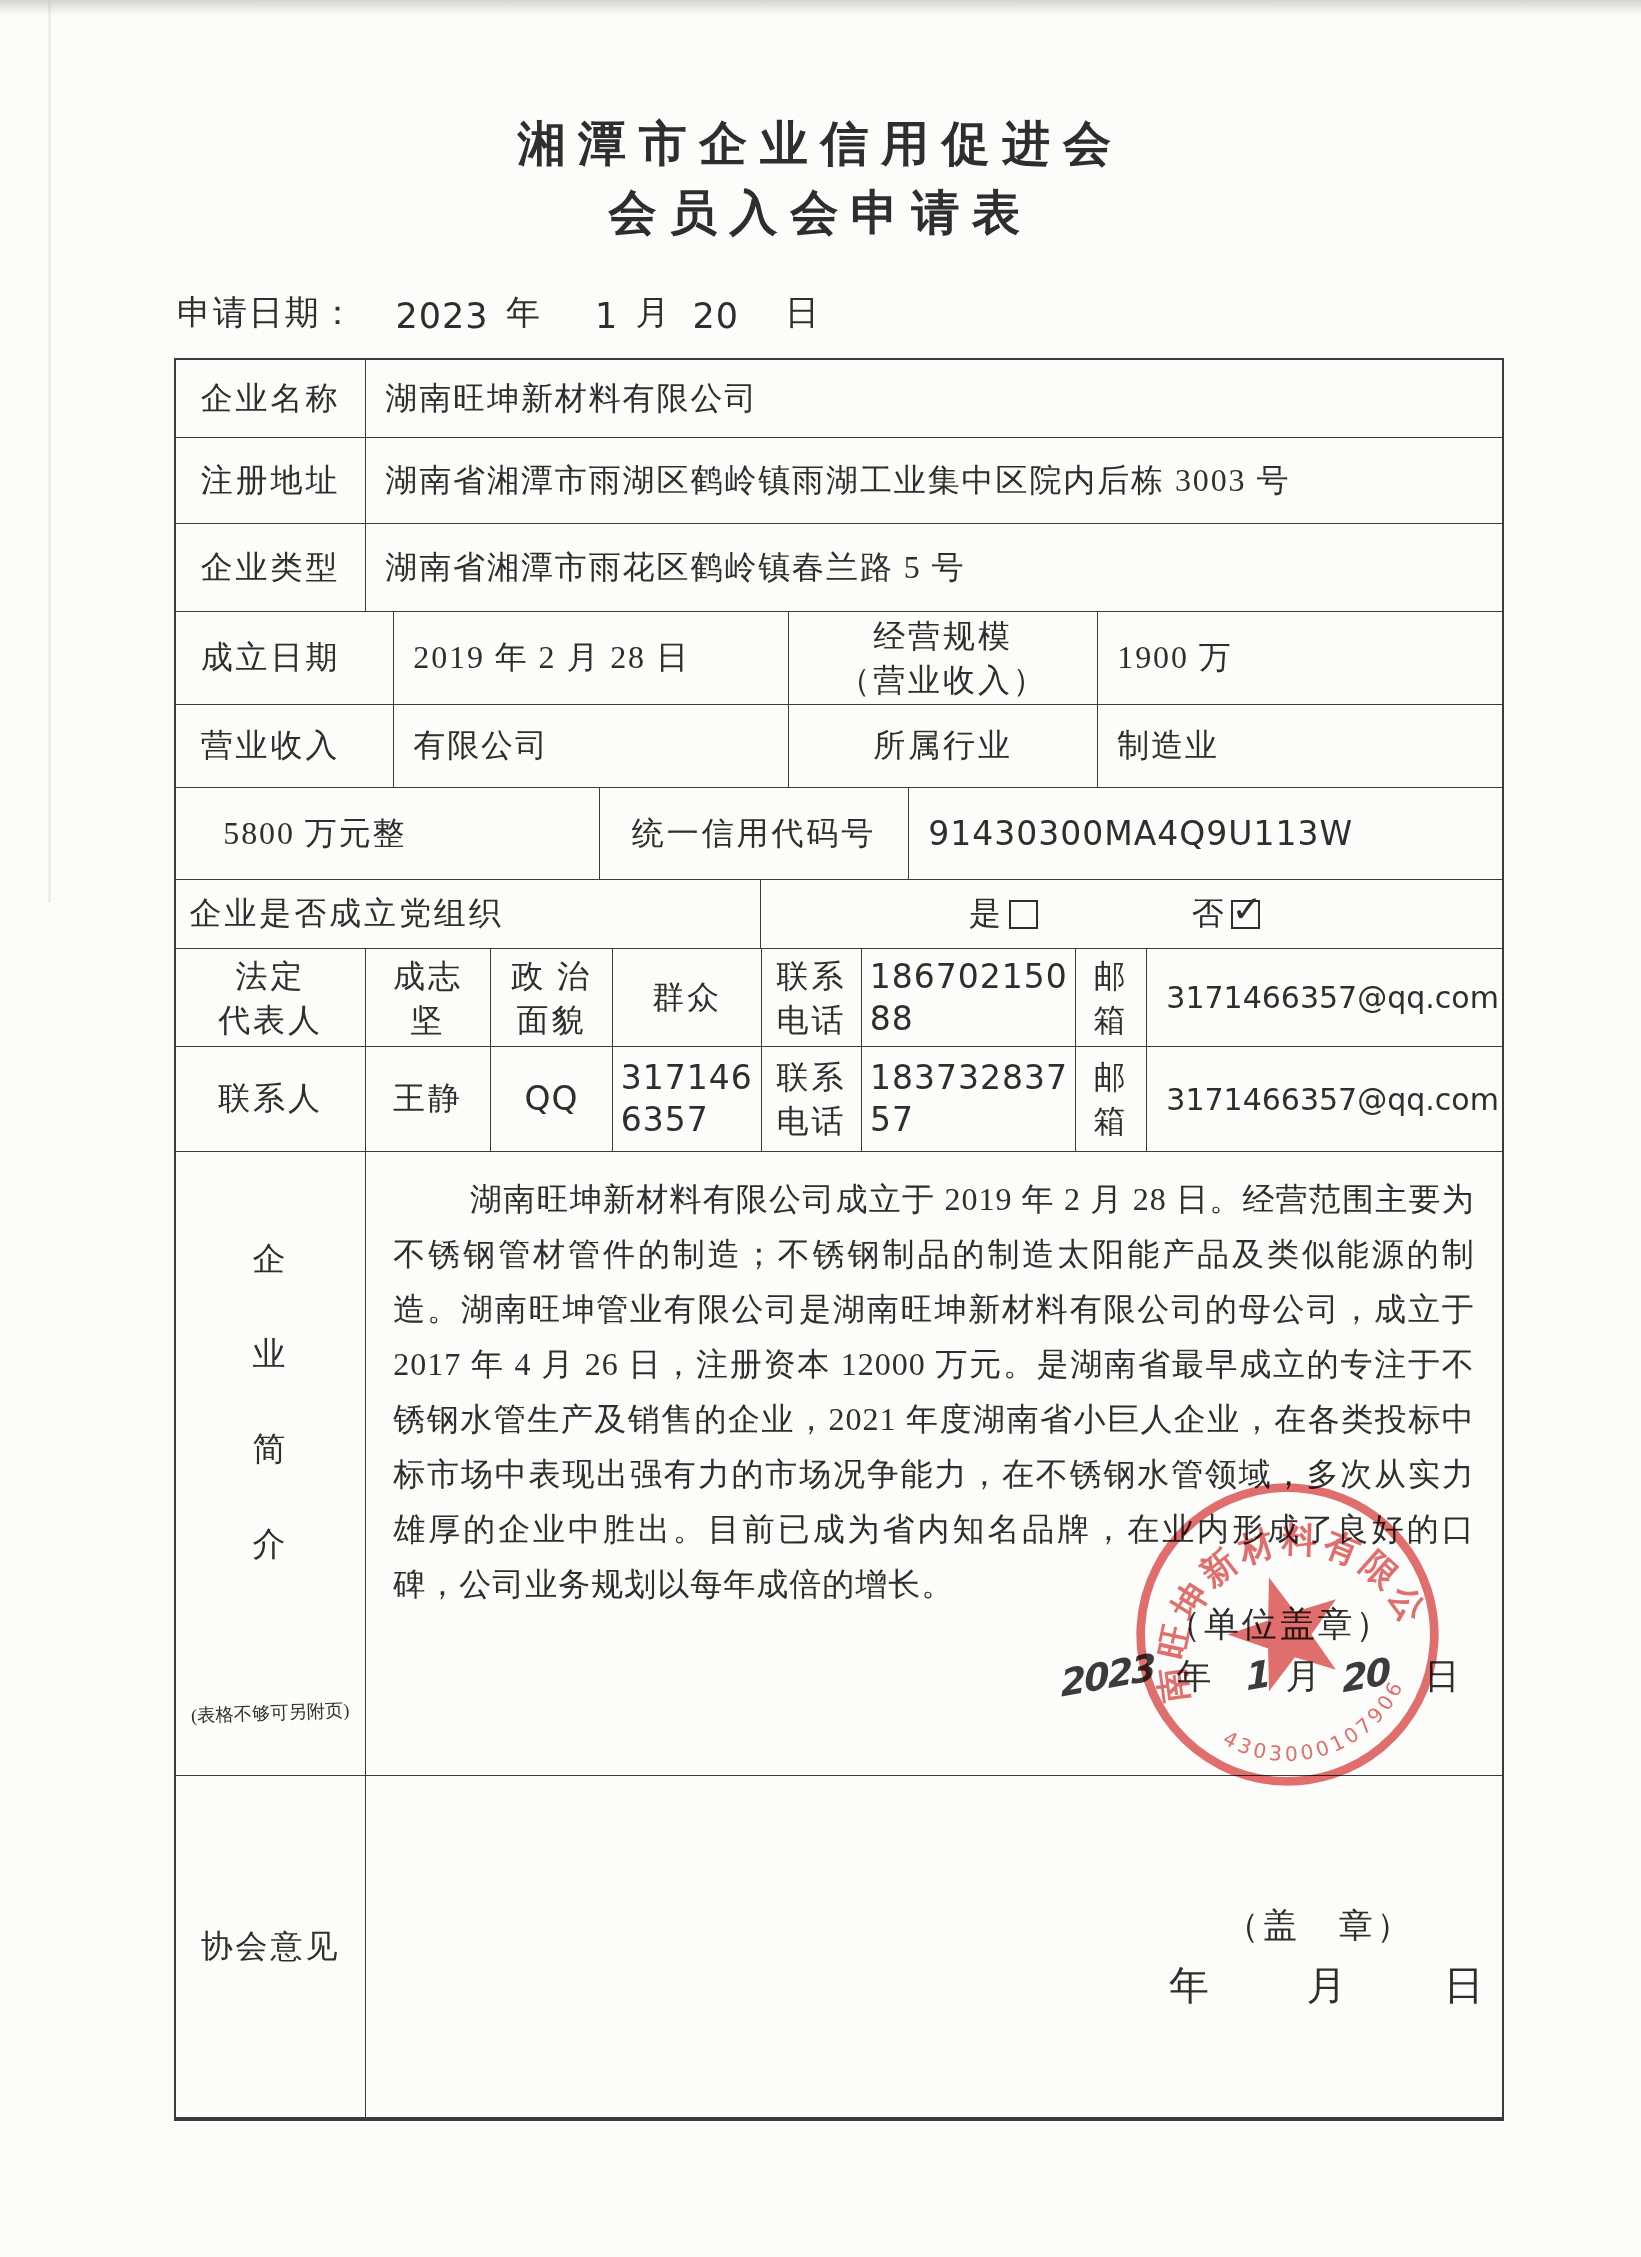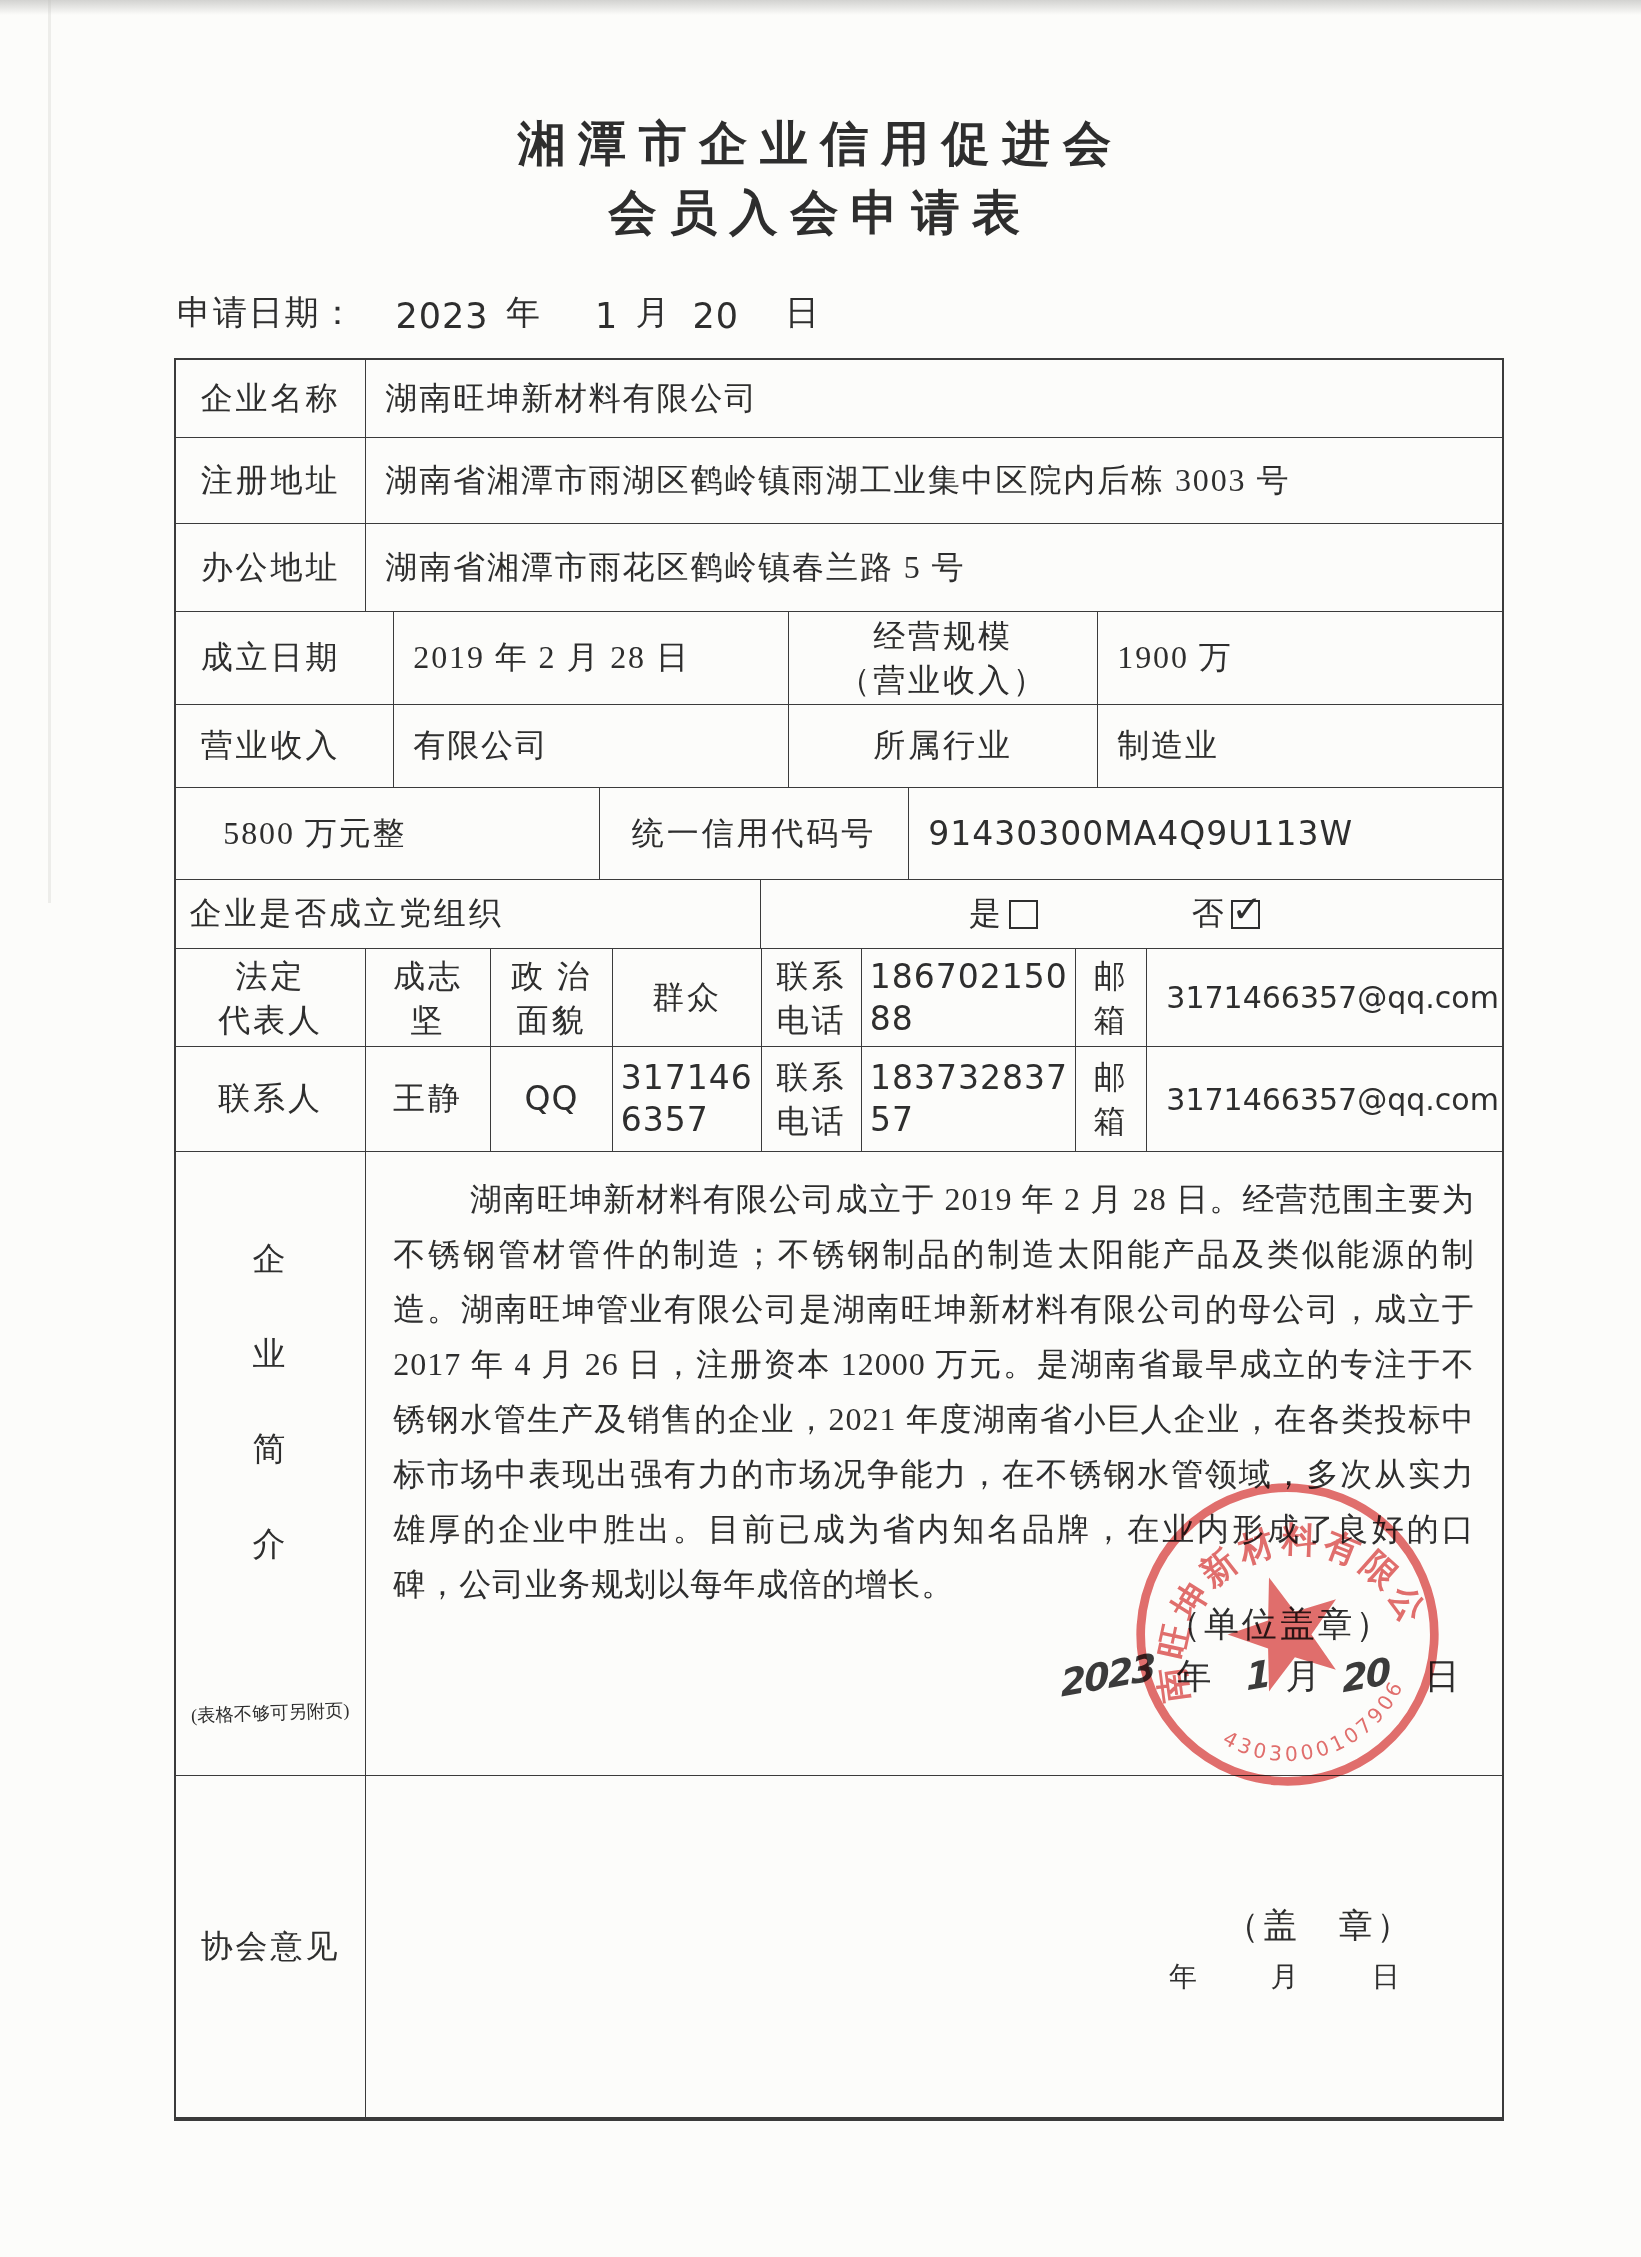--- a/index.html
+++ b/index.html
@@ -115,21 +115,21 @@
   .seal-date .g5{margin-left:35px}
   .stamp{
     position:absolute;left:1104px;top:1451px;width:367px;height:367px;
     transform:rotate(-18deg);opacity:.82;mix-blend-mode:multiply;
     pointer-events:none;
   }
 
   
   .opinion-content{display:block;position:relative;padding:0;}
   .op-seal{position:absolute;left:859px;top:127px;font-size:34px;letter-spacing:3.9px;}
-  .op-date{position:absolute;left:803px;top:182px;font-size:28px;letter-spacing:5.8px;font-family:Liberation Serif, serif;}
+  .op-date{position:absolute;left:803px;top:182px;font-size:40px;letter-spacing:5.8px;font-family:Liberation Serif, serif;}
 </style>
 </head>
 <body>
 
 <div class="scan-edge"></div>
 <div class="scan-streak"></div>
 
 <div class="title title1">湘潭市企业信用促进会</div>
 <div class="title title2">会员入会申请表</div>
 
@@ -158,21 +158,21 @@
     <div class="cell lab w196">
         <span>注册地址</span>
       </div>
     <div class="cell val grow">
         <span>湖南省湘潭市雨湖区鹤岭镇雨湖工业集中区院内后栋 3003 号</span>
       </div>
   </div>
 
   <div class="row" style="height:88px">
     <div class="cell lab w196">
-        <span>办公地址</span>
+        <span>企业类型</span>
       </div>
     <div class="cell val grow">
         <span>湖南省湘潭市雨花区鹤岭镇春兰路 5 号</span>
       </div>
   </div>
 
   <div class="row" style="height:93px">
     <div class="cell lab w196">
         <span>成立日期</span>
       </div>

